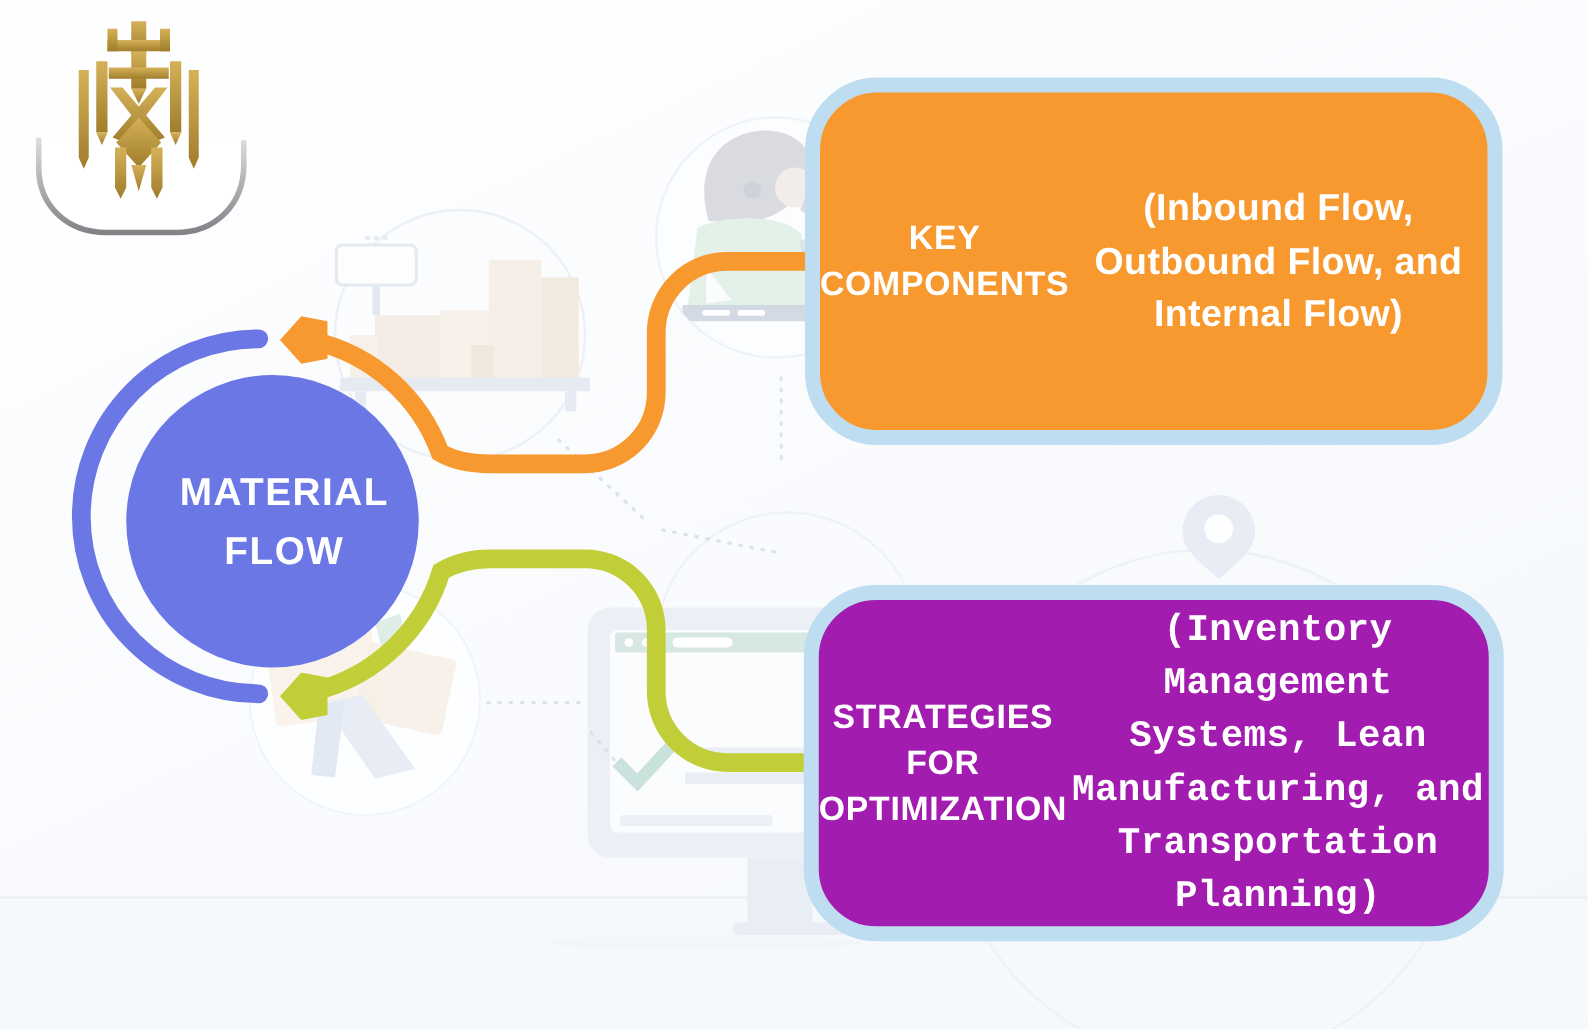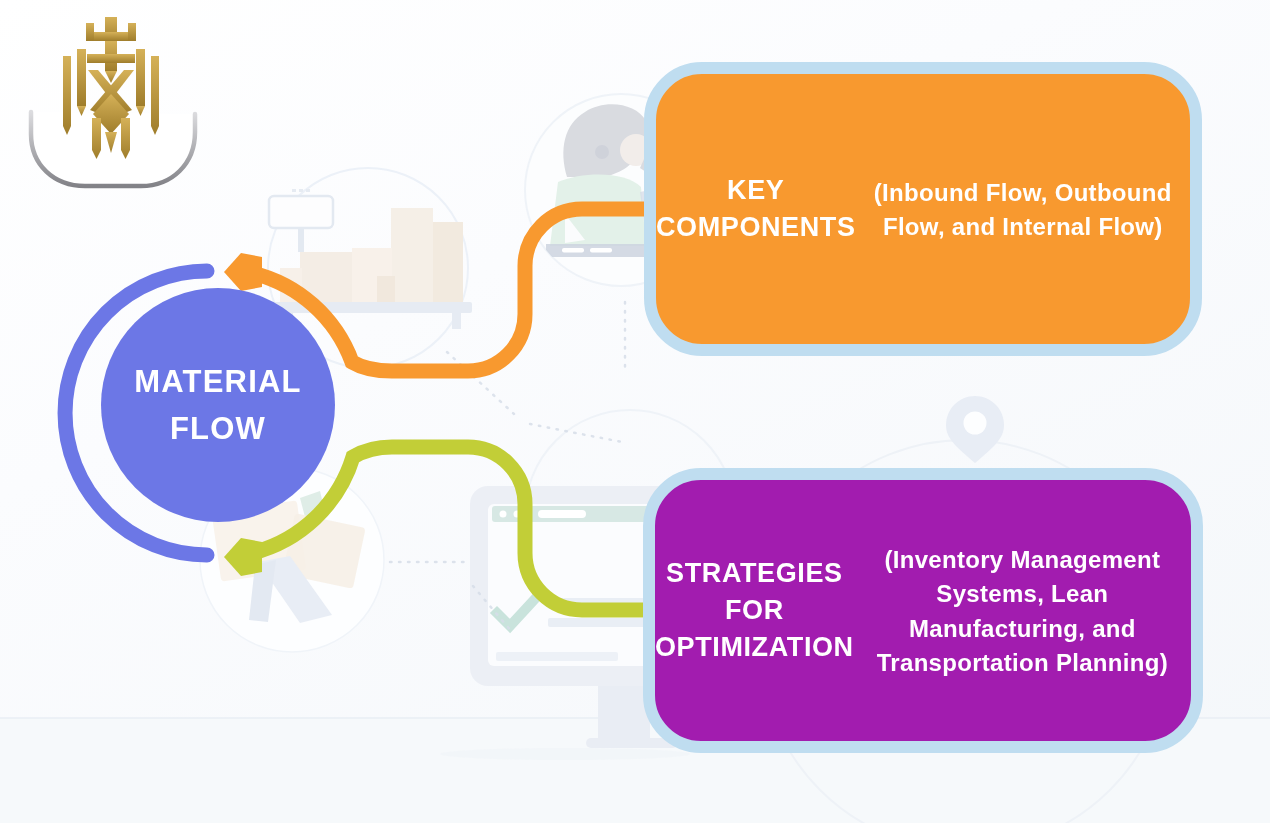--- a/index.html
+++ b/index.html
@@ -5,45 +5,45 @@
   html,body{margin:0;padding:0;}
   body{
     width:1270px;height:823px;overflow:hidden;position:relative;
     font-family:"Liberation Sans","DejaVu Sans",sans-serif;
     background:linear-gradient(155deg,#ffffff 0%,#fbfcfe 35%,#f4f7fa 100%);
   }
   .stage{position:absolute;inset:0;}
   svg.deco{position:absolute;left:0;top:0;}
   
   .center-node{
-    position:absolute;left:101px;top:288px;width:234px;height:234px;
+    position:absolute;left:101px;top:300px;width:234px;height:234px;
     background:#6c77e6;border-radius:50%;
-    display:flex;align-items:center;justify-content:center;text-align:center;
+    display:flex;align-items:center;justify-content:flex-end;text-align:center;
   }
   .center-node .label{
     width:215px;color:#ffffff;font-size:31px;font-weight:800;
     letter-spacing:1.2px;line-height:1.52;
   }
   
   .branch{
     position:absolute;box-sizing:border-box;
     border:12px solid #bfddf0;border-radius:58px;
     display:flex;align-items:center;justify-content:center;
     text-align:center;color:#ffffff;
   }
   .branch.orange{left:644px;top:62px;width:558px;height:294px;background:#f8992f;}
   .branch.green{left:643px;top:468px;width:560px;height:285px;background:#a21caf;}
   .branch .title{
     font-size:27px;font-weight:800;letter-spacing:.6px;line-height:1.38;
   }
   .branch .subtitle{
-    font-size:24px;font-weight:600;letter-spacing:.3px;line-height:1.42;margin-top:2px;
+    font-size:30px;font-weight:600;letter-spacing:.3px;line-height:1.42;margin-top:2px;
   }
   .branch.orange .subtitle{max-width:400px;}
-  .branch.green .subtitle{max-width:485px;}
+  .branch.green .subtitle{max-width:485px;font-family:Liberation Mono, monospace;}
   .branch.green .title{max-width:500px;}
 </style>
 </head>
 <body>
 
 <div class="stage">
 
 <svg class="deco" width="1270" height="823" viewBox="0 0 1270 823">
   <defs>
     <linearGradient id="gold" x1="0" y1="0" x2="0" y2="1">

